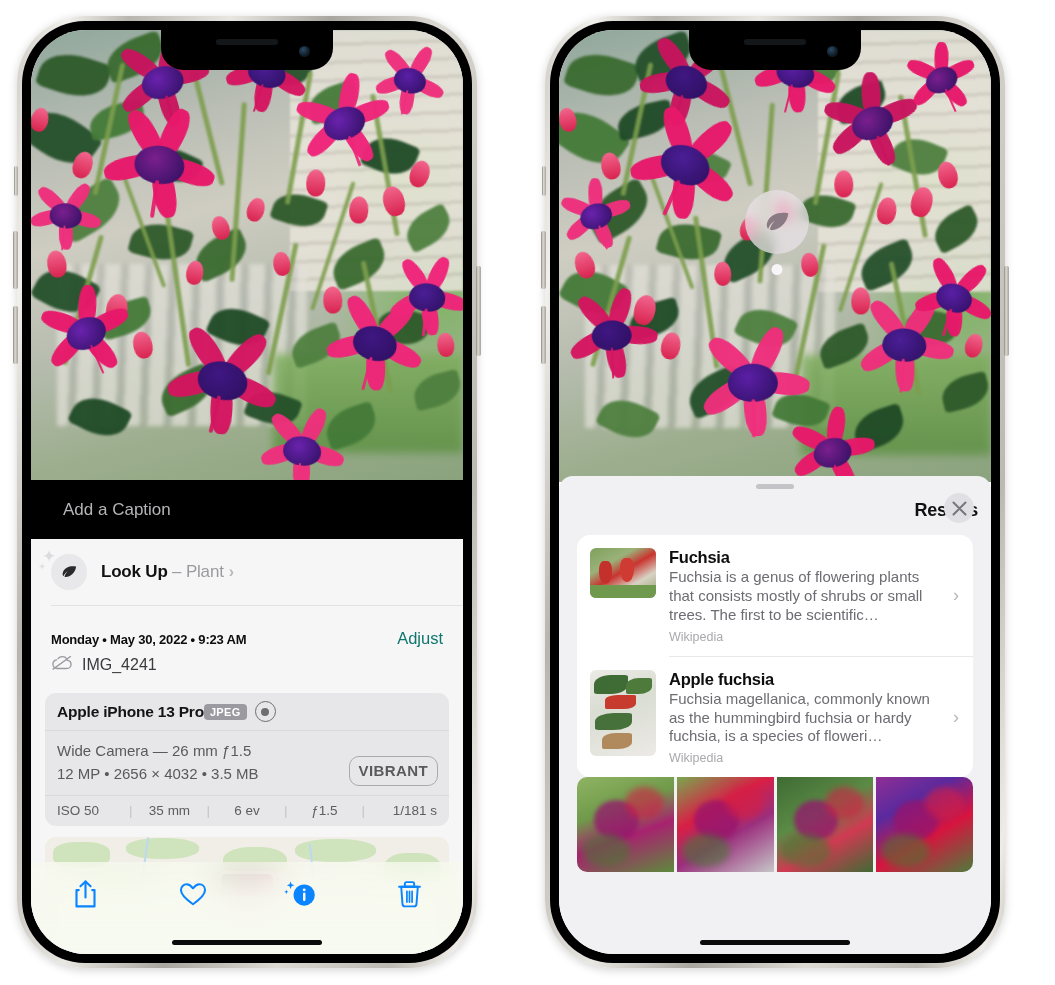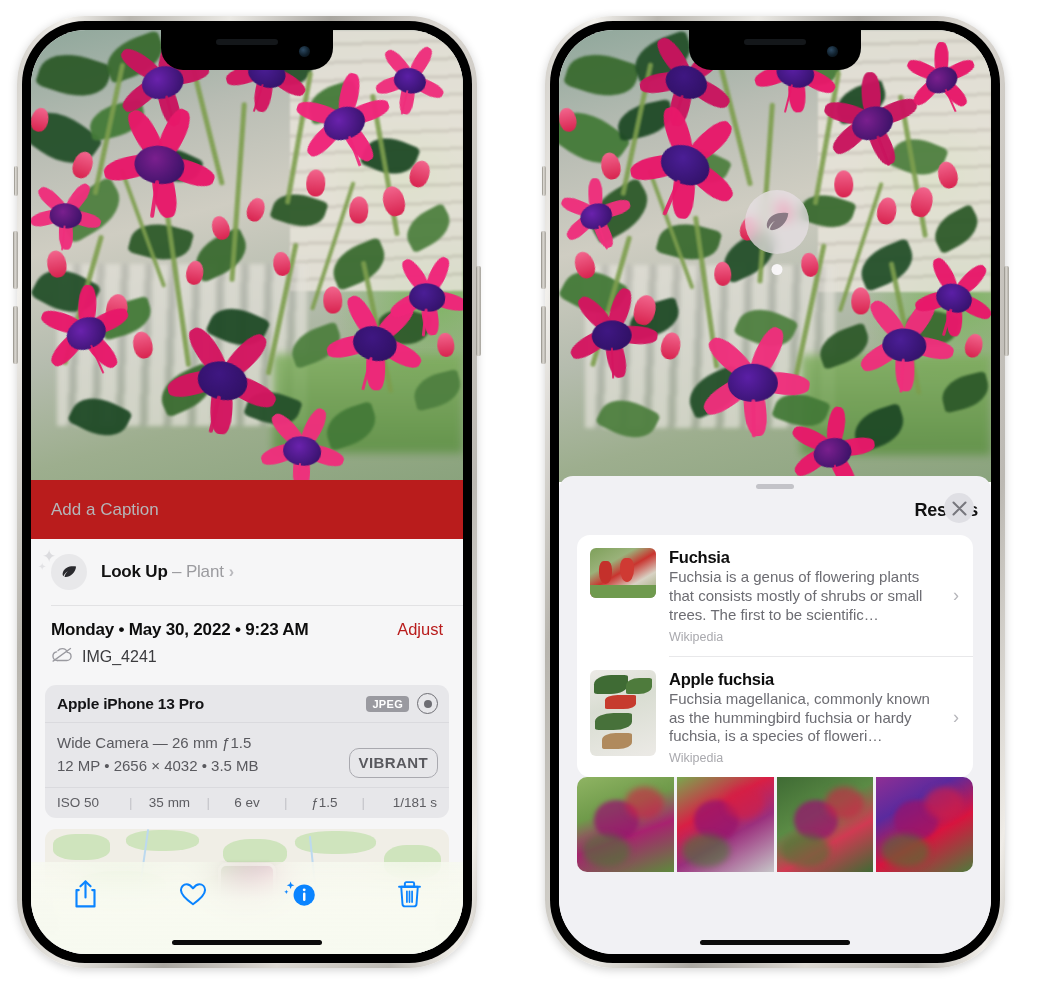--- a/index.html
+++ b/index.html
@@ -78,52 +78,52 @@
     background:repeating-linear-gradient(178deg,#e8e4da 0 14px,#d6d1c6 14px 18px);
     opacity:.85;filter:blur(1px);}
   .photo .fence{position:absolute;left:6%;top:52%;width:58%;height:36%;
     background:repeating-linear-gradient(92deg,rgba(226,224,216,.9) 0 16px,rgba(178,178,172,.55) 16px 24px);
     filter:blur(2px);opacity:.8;}
   .photo .grass{position:absolute;right:0;bottom:6%;width:44%;height:22%;
     background:linear-gradient(180deg,#7fae5e,#5e9144);filter:blur(4px);opacity:.85;}
 
   
   .sheet{position:absolute;left:0;right:0;bottom:0;background:#f6f6f7;z-index:20;}
-  .caption-row{background:#b91c1c;padding:20px 20px 19px 20px;}
+  .caption-row{background:#000000;padding:20px 20px 19px 32px;}
   .caption-placeholder{color:#b5b5b8;font-size:17px;}
 
   .lookup-row{
     background:#f6f6f7;display:flex;align-items:center;gap:14px;
     padding:15px 20px 15px 20px;position:relative;
   }
   .leaf-chip{
     width:36px;height:36px;border-radius:50%;background:#e8e8ea;
     display:flex;align-items:center;justify-content:center;position:relative;flex:0 0 auto;
   }
   .spark{position:absolute;left:-9px;top:-6px;color:#dcdcdf;font-size:17px;line-height:1;}
   .spark2{position:absolute;left:-13px;top:8px;color:#e2e2e5;font-size:10px;line-height:1;}
   .lookup-text{font-size:17px;font-weight:700;color:#111;letter-spacing:-.2px;}
   .lookup-text .sub{font-weight:400;color:#9b9b9f;}
   .chev-gray{color:#b9b9bd;font-size:16px;margin-left:5px;font-weight:600;}
 
   .divider{height:1px;background:#e2e2e4;margin-left:20px;}
 
   .meta{padding:14px 20px 10px 20px;}
   .meta-line1{display:flex;align-items:baseline;justify-content:space-between;}
-  .meta-date{font-size:17px;font-weight:700;color:#0d0d0d;letter-spacing:-.2px;}
-  .adjust{font-size:16.5px;color:#b91c1c;}
+  .meta-date{font-size:13px;font-weight:700;color:#0d0d0d;letter-spacing:-.2px;margin-top:12px;}
+  .adjust{font-size:16.5px;color:#0f766e;}
   .meta-line2{display:flex;align-items:center;gap:9px;margin-top:7px;}
   .filename{font-size:16px;color:#3b3b3e;}
 
   .exif{
     margin:8px 14px 0 14px;background:#e7e7ea;border-radius:11px;overflow:hidden;
     font-size:14px;color:#4a4a4e;
   }
   .exif-head{
-    display:flex;align-items:center;justify-content:space-between;
+    display:flex;align-items:center;justify-content:flex-start;
     padding:8px 11px 8px 12px;border-bottom:1px solid #dadade;
   }
   .exif-model{font-size:15.5px;font-weight:700;color:#141416;letter-spacing:-.2px;}
   .exif-head-right{display:flex;align-items:center;gap:8px;}
   .badge-jpeg{
     background:#9a9aa0;color:#fff;font-size:11px;font-weight:700;
     border-radius:4px;padding:2px 6px;letter-spacing:.3px;
   }
   .aperture-ico{width:19px;height:19px;border-radius:50%;border:1.6px solid #6d6d73;
     display:flex;align-items:center;justify-content:center;}

